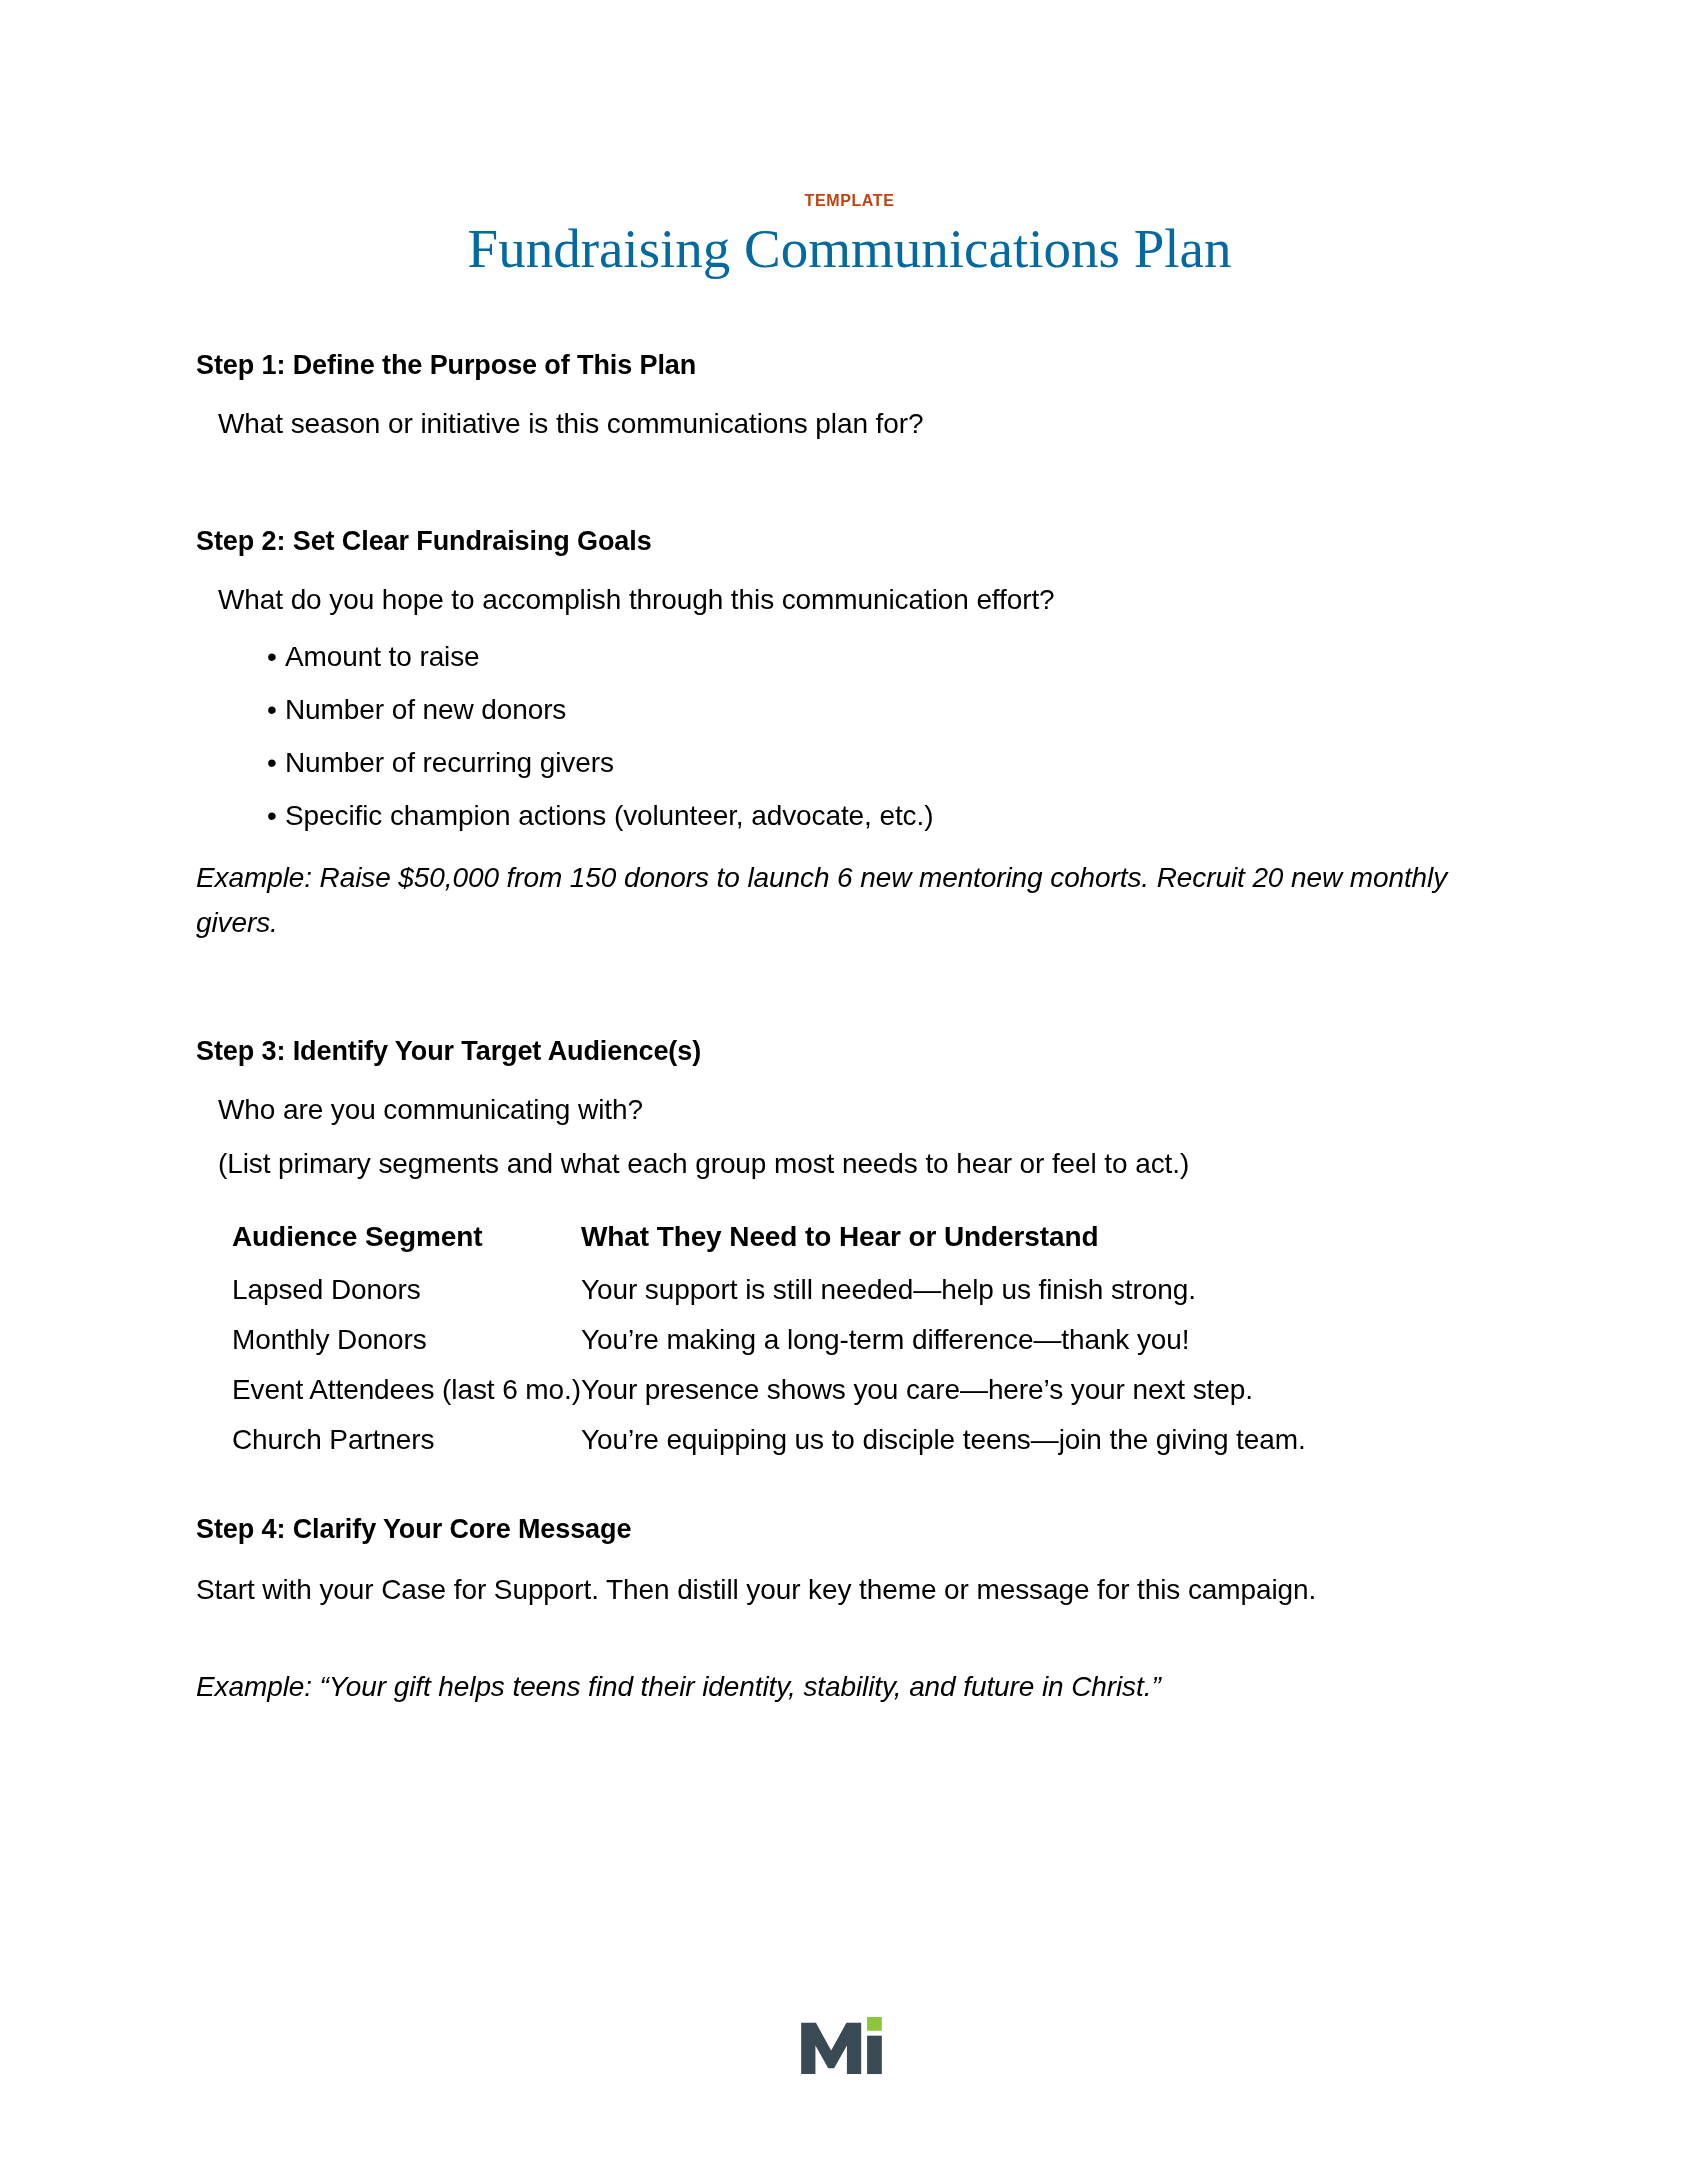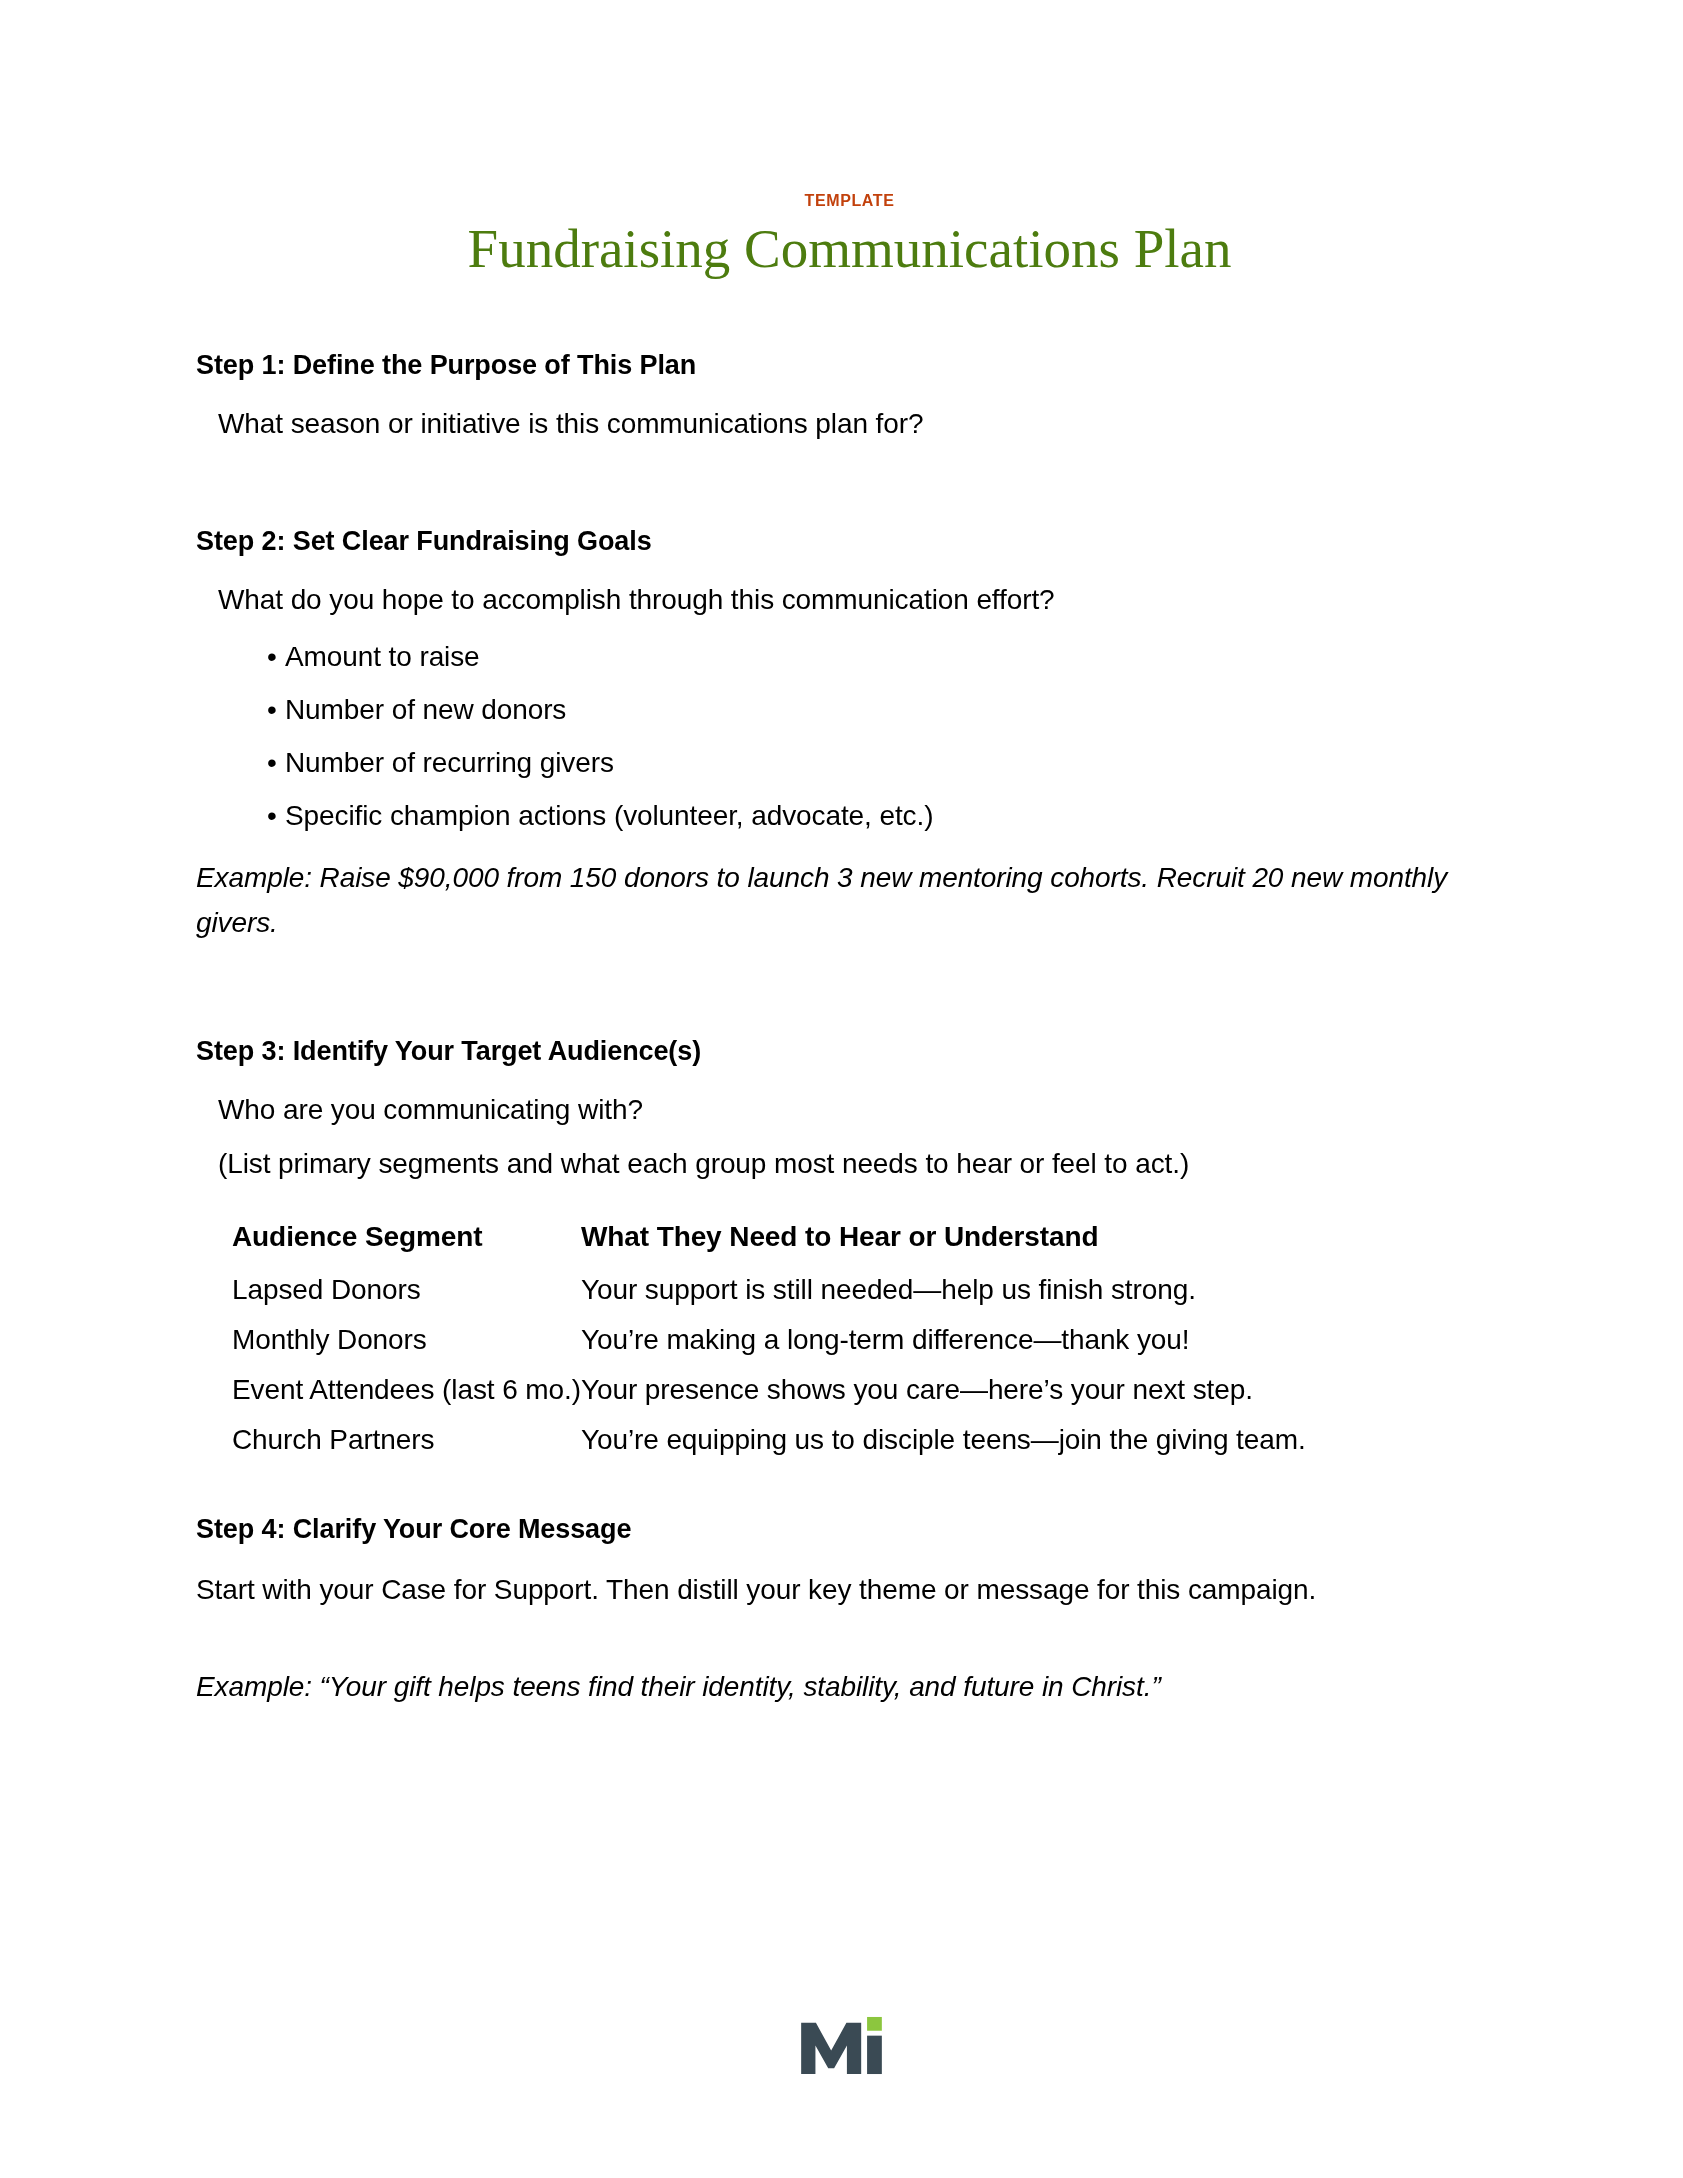--- a/index.html
+++ b/index.html
@@ -36,21 +36,21 @@
     color: #c2410c;
     margin: 0;
     padding-top: 192px;
   }
   .doc-title {
     text-align: center;
     font-family: "Liberation Serif", serif;
     font-weight: 400;
     font-size: 55px;
     letter-spacing: 0px;
-    color: #4d7c0f;
+    color: #0369a1;
     margin: 8px 0 0 0;
     line-height: 1.14;
   }
 
   
   .intro {
     font-size: 28px;
     line-height: 1.62;
     margin: 45px 0 0 0;
     letter-spacing: -0.1px;
@@ -162,21 +162,21 @@
     <h2 class="step-h">Step 2: Set Clear Fundraising Goals</h2>
     <div class="sp-s"></div>
     <p class="sub">What do you hope to accomplish through this communication effort?</p>
     <div class="sp-s"></div>
     <ul class="bullets">
       <li><span class="dot">•</span><span>Amount to raise</span></li>
       <li><span class="dot">•</span><span>Number of new donors</span></li>
       <li><span class="dot">•</span><span>Number of recurring givers</span></li>
       <li><span class="dot">•</span><span>Specific champion actions (volunteer, advocate, etc.)</span></li>
     </ul>
-    <p class="flush italic">Example: Raise $90,000 from 150 donors to launch 3 new mentoring cohorts. Recruit 20 new monthly givers.</p>
+    <p class="flush italic">Example: Raise $50,000 from 150 donors to launch 6 new mentoring cohorts. Recruit 20 new monthly givers.</p>
 
     <div class="sp-xl"></div>
     <div class="sp-s"></div>
 
     <h2 class="step-h">Step 3: Identify Your Target Audience(s)</h2>
     <div class="sp-s"></div>
     <p class="sub">Who are you communicating with?</p>
     <div class="sp-xs"></div>
     <p class="sub">(List primary segments and what each group most needs to hear or feel to act.)</p>
 

